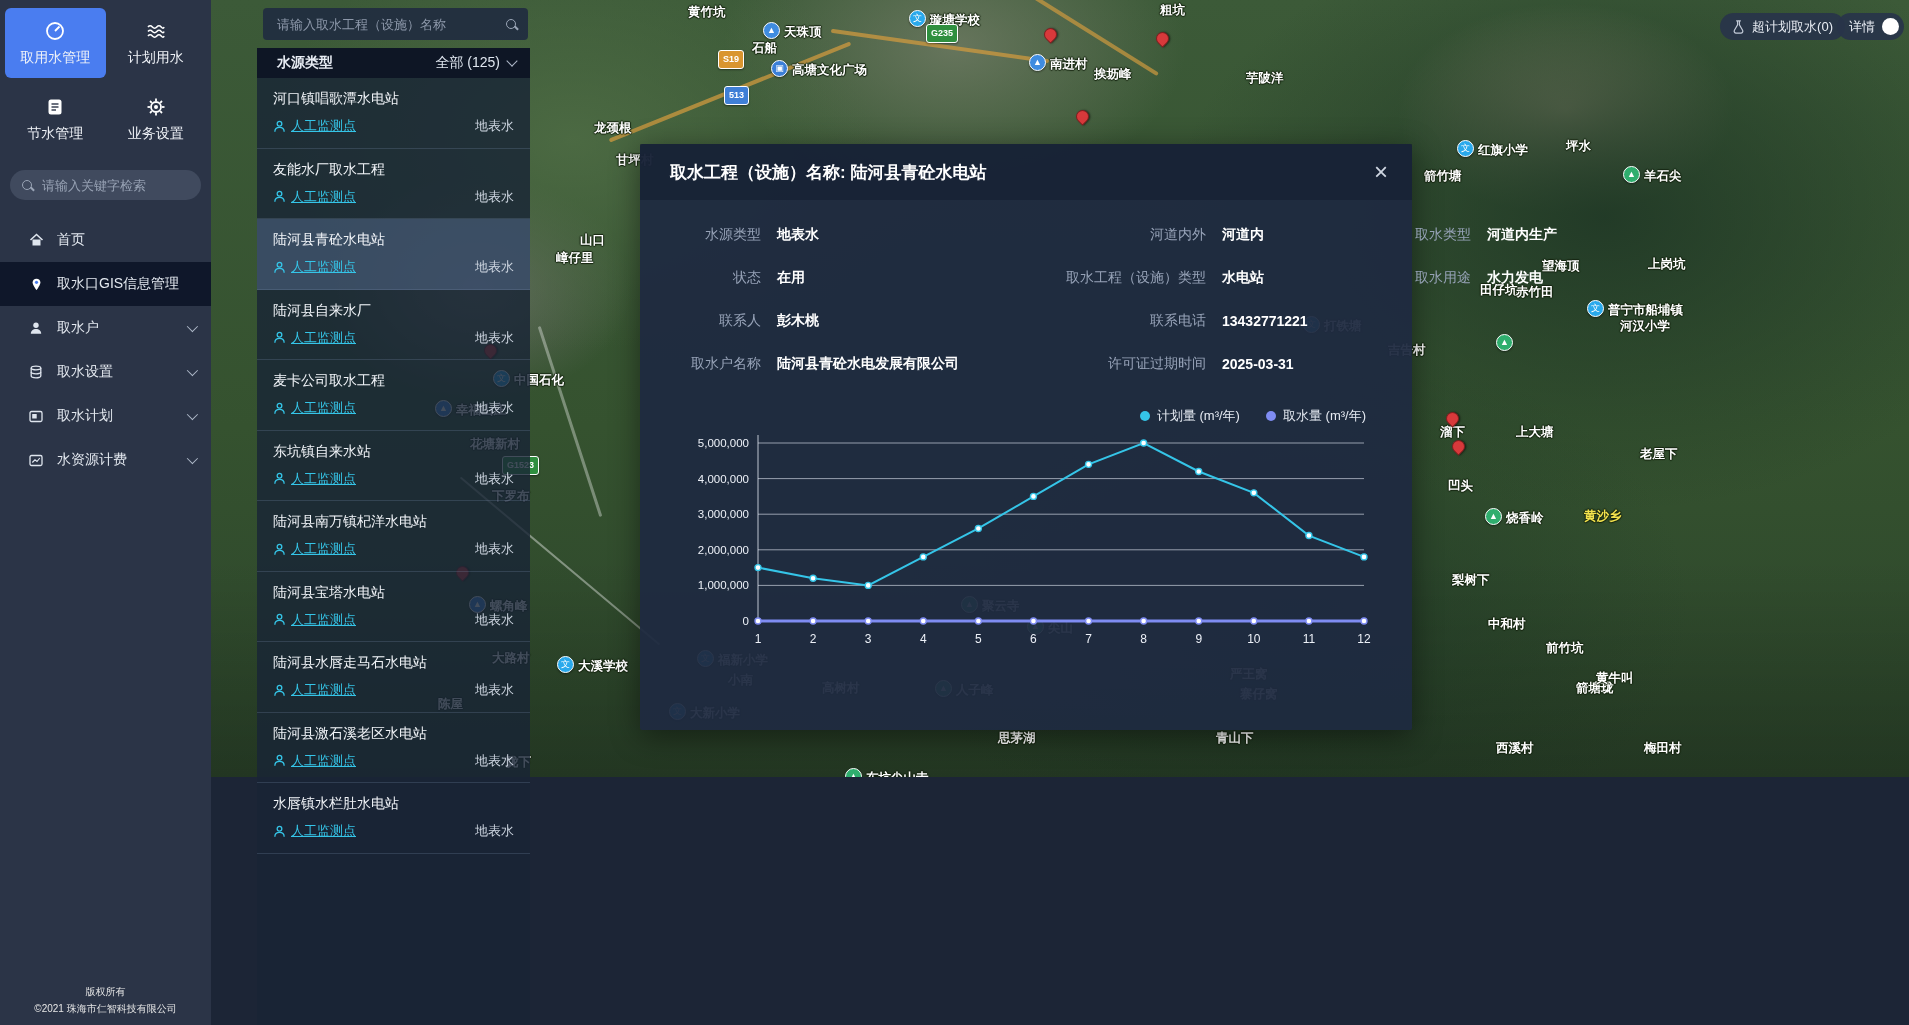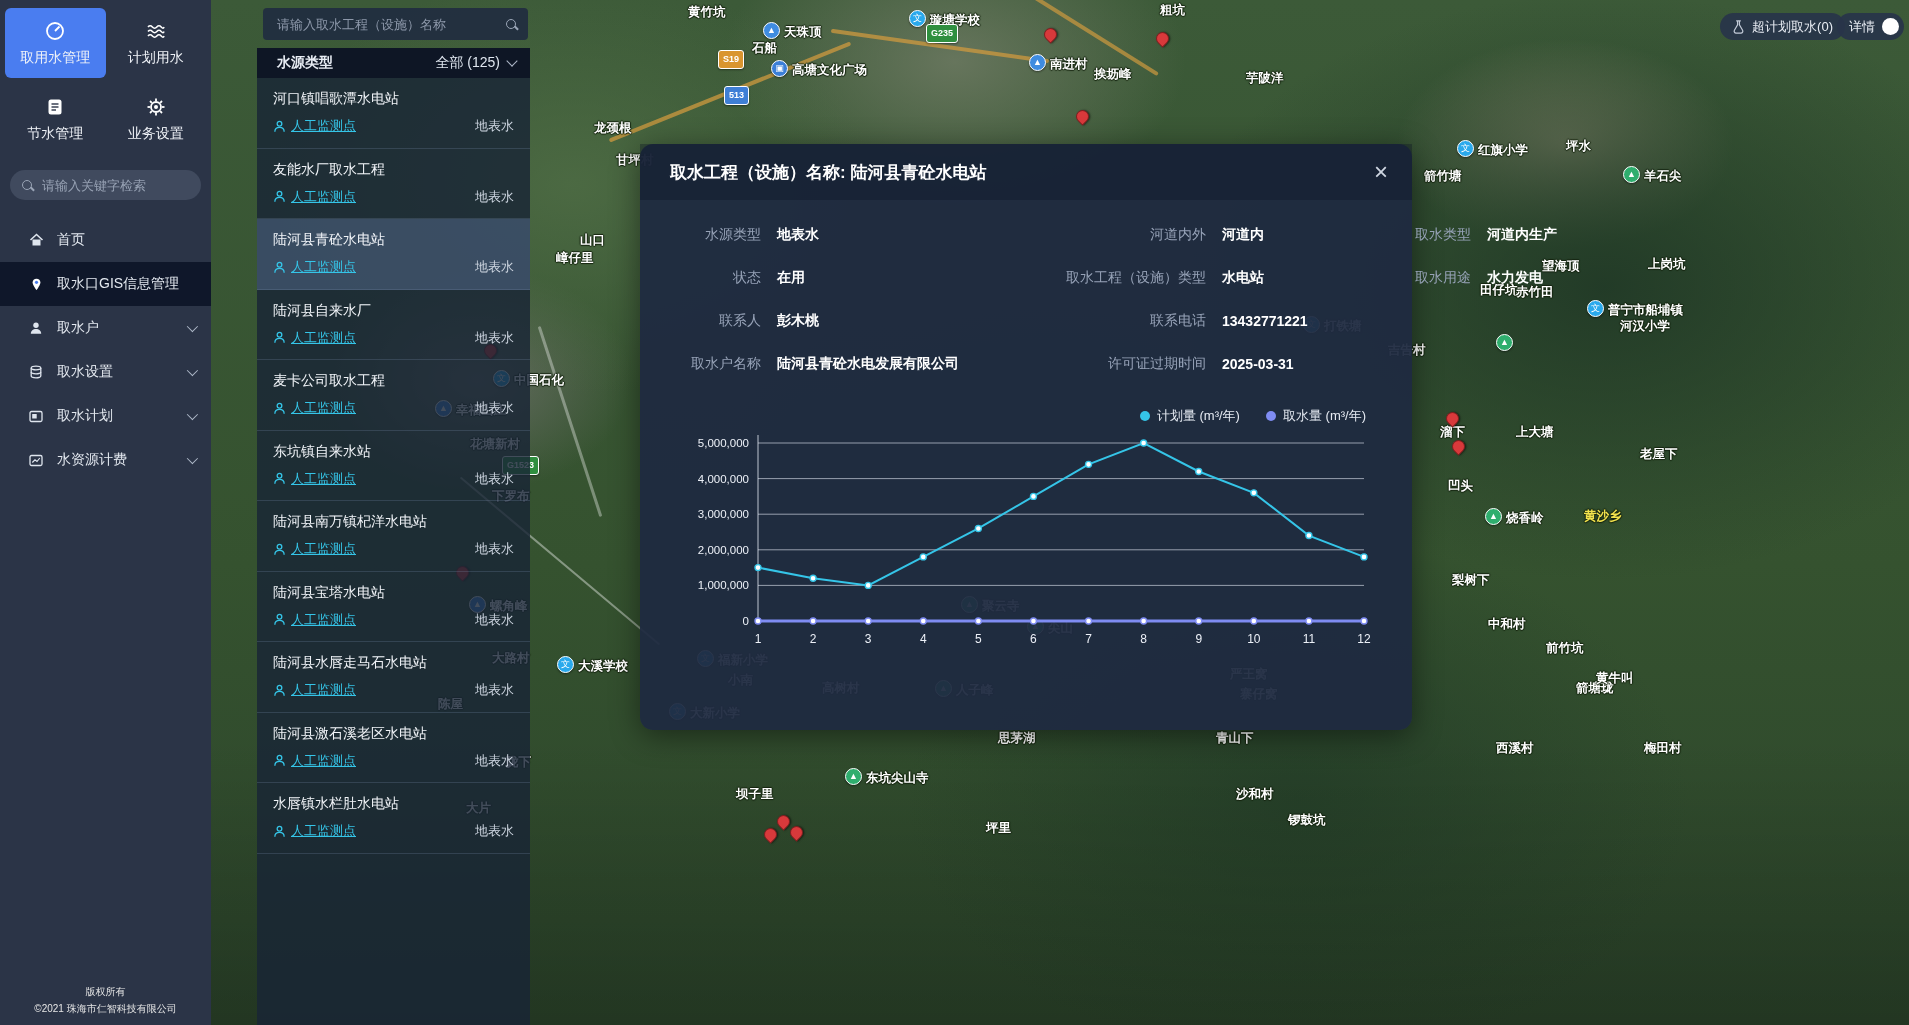--- a/index.html
+++ b/index.html
@@ -1,20 +1,20 @@
 <!DOCTYPE html>
 <html><head>
 <meta charset="utf-8">
 <style>
   html,body{margin:0;padding:0;width:1909px;height:1025px;overflow:hidden;
     font-family:"Liberation Sans","DejaVu Sans",sans-serif;background:#1c2536;}
   *{box-sizing:border-box;}
 
   
-  .map{position:absolute;inset:0;width:1909px;height:1025px;overflow:hidden;
+  .map{position:absolute;inset:0;width:1909px;height:777px;overflow:hidden;
     background-color:#35522f;
     background-image:
       radial-gradient(620px 420px at 84% 28%, rgba(32,56,38,.9), rgba(32,56,38,0) 70%),
       radial-gradient(560px 380px at 68% 78%, rgba(36,62,40,.85), rgba(36,62,40,0) 70%),
       radial-gradient(430px 300px at 30% 18%, rgba(80,110,70,.8), rgba(80,110,70,0) 70%),
       radial-gradient(330px 210px at 50% 6%, rgba(110,122,99,.85), rgba(110,122,99,0) 70%),
       radial-gradient(240px 150px at 82% 14%, rgba(128,132,104,.9), rgba(128,132,104,0) 70%),
       radial-gradient(220px 160px at 25% 37%, rgba(108,112,104,.85), rgba(108,112,104,0) 70%),
       radial-gradient(500px 340px at 55% 50%, rgba(44,72,46,.6), rgba(44,72,46,0) 70%),
       linear-gradient(180deg, #3c5a38 0%, #35522f 55%, #2c452b 100%);}
@@ -75,21 +75,21 @@
   .lp-items{position:absolute;top:30px;bottom:0;left:0;right:0;overflow:hidden;}
   .li{height:70.5px;padding:12px 16px 0 16px;border-bottom:1px solid rgba(120,140,170,.25);cursor:pointer;}
   .li-selected{background:rgba(92,116,152,.45);}
   .li-name{color:#f2f5f9;font-size:14px;margin-bottom:9px;white-space:nowrap;}
   .li-row{display:flex;align-items:center;}
   .li-mon{color:#35c5e8;font-size:13px;text-decoration:underline;display:flex;align-items:center;gap:5px;}
   .li-src{margin-left:auto;color:#cdd5e0;font-size:13px;}
 
   
   .modal{position:absolute;left:640px;top:144px;width:772px;height:586px;z-index:25;
-    background:rgba(31,42,64,.95);border-radius:13px;box-shadow:0 6px 30px rgba(0,0,0,.45);}
+    background:rgba(31,42,64,.95);border-radius:2px;box-shadow:0 6px 30px rgba(0,0,0,.45);}
   .modal-header{height:56px;display:flex;align-items:center;padding:0 24px 0 30px;
     background:rgba(12,20,36,.35);}
   .modal-title{color:#ffffff;font-size:17px;font-weight:600;}
   .modal-close{margin-left:auto;color:#cfd6e2;font-size:24px;line-height:20px;cursor:pointer;
     font-weight:300;}
   .dg{display:grid;grid-template-columns:105px 225px 220px 125px 140px 1fr;row-gap:25px;
     padding:26px 40px 0 32px;align-items:center;}
   .dg .lb{color:#97a3b8;text-align:right;padding-right:16px;font-size:14px;white-space:nowrap;}
   .dg .vl{color:#ffffff;font-weight:600;font-size:14px;white-space:nowrap;}
   .legend{display:flex;justify-content:flex-end;gap:26px;padding:0 46px;margin-top:34px;}

